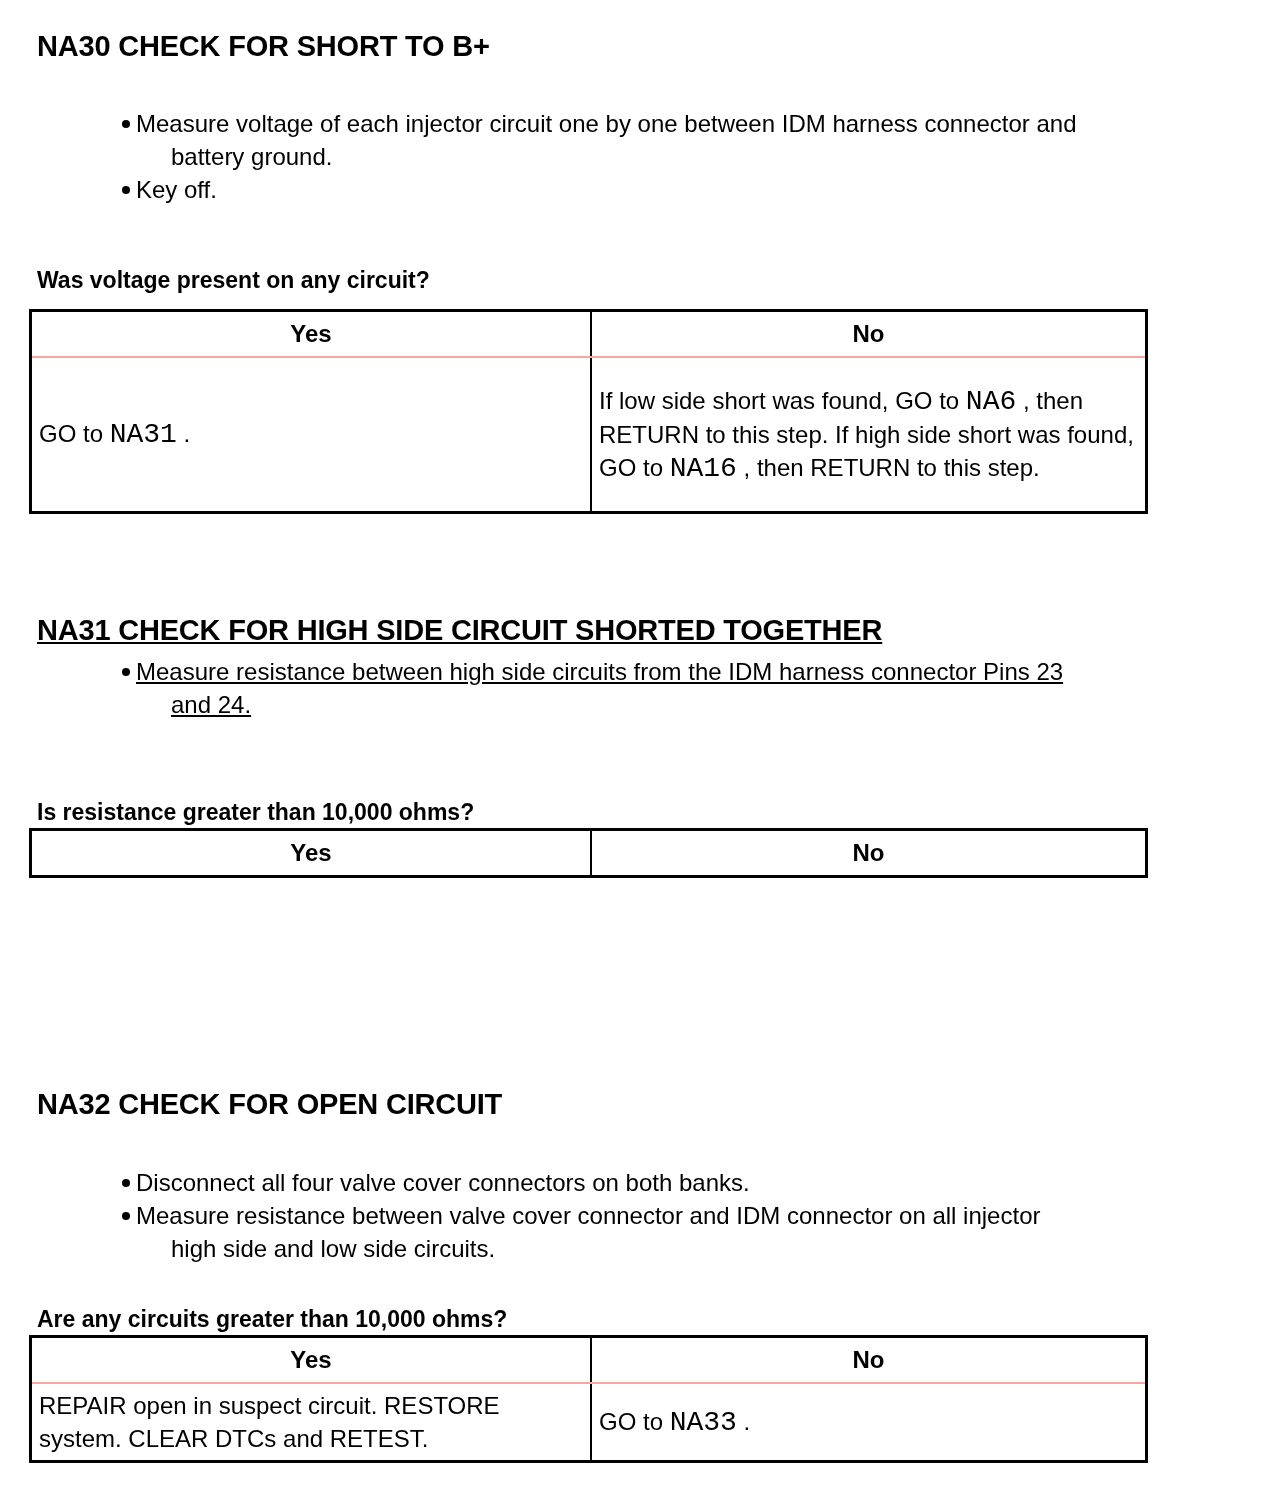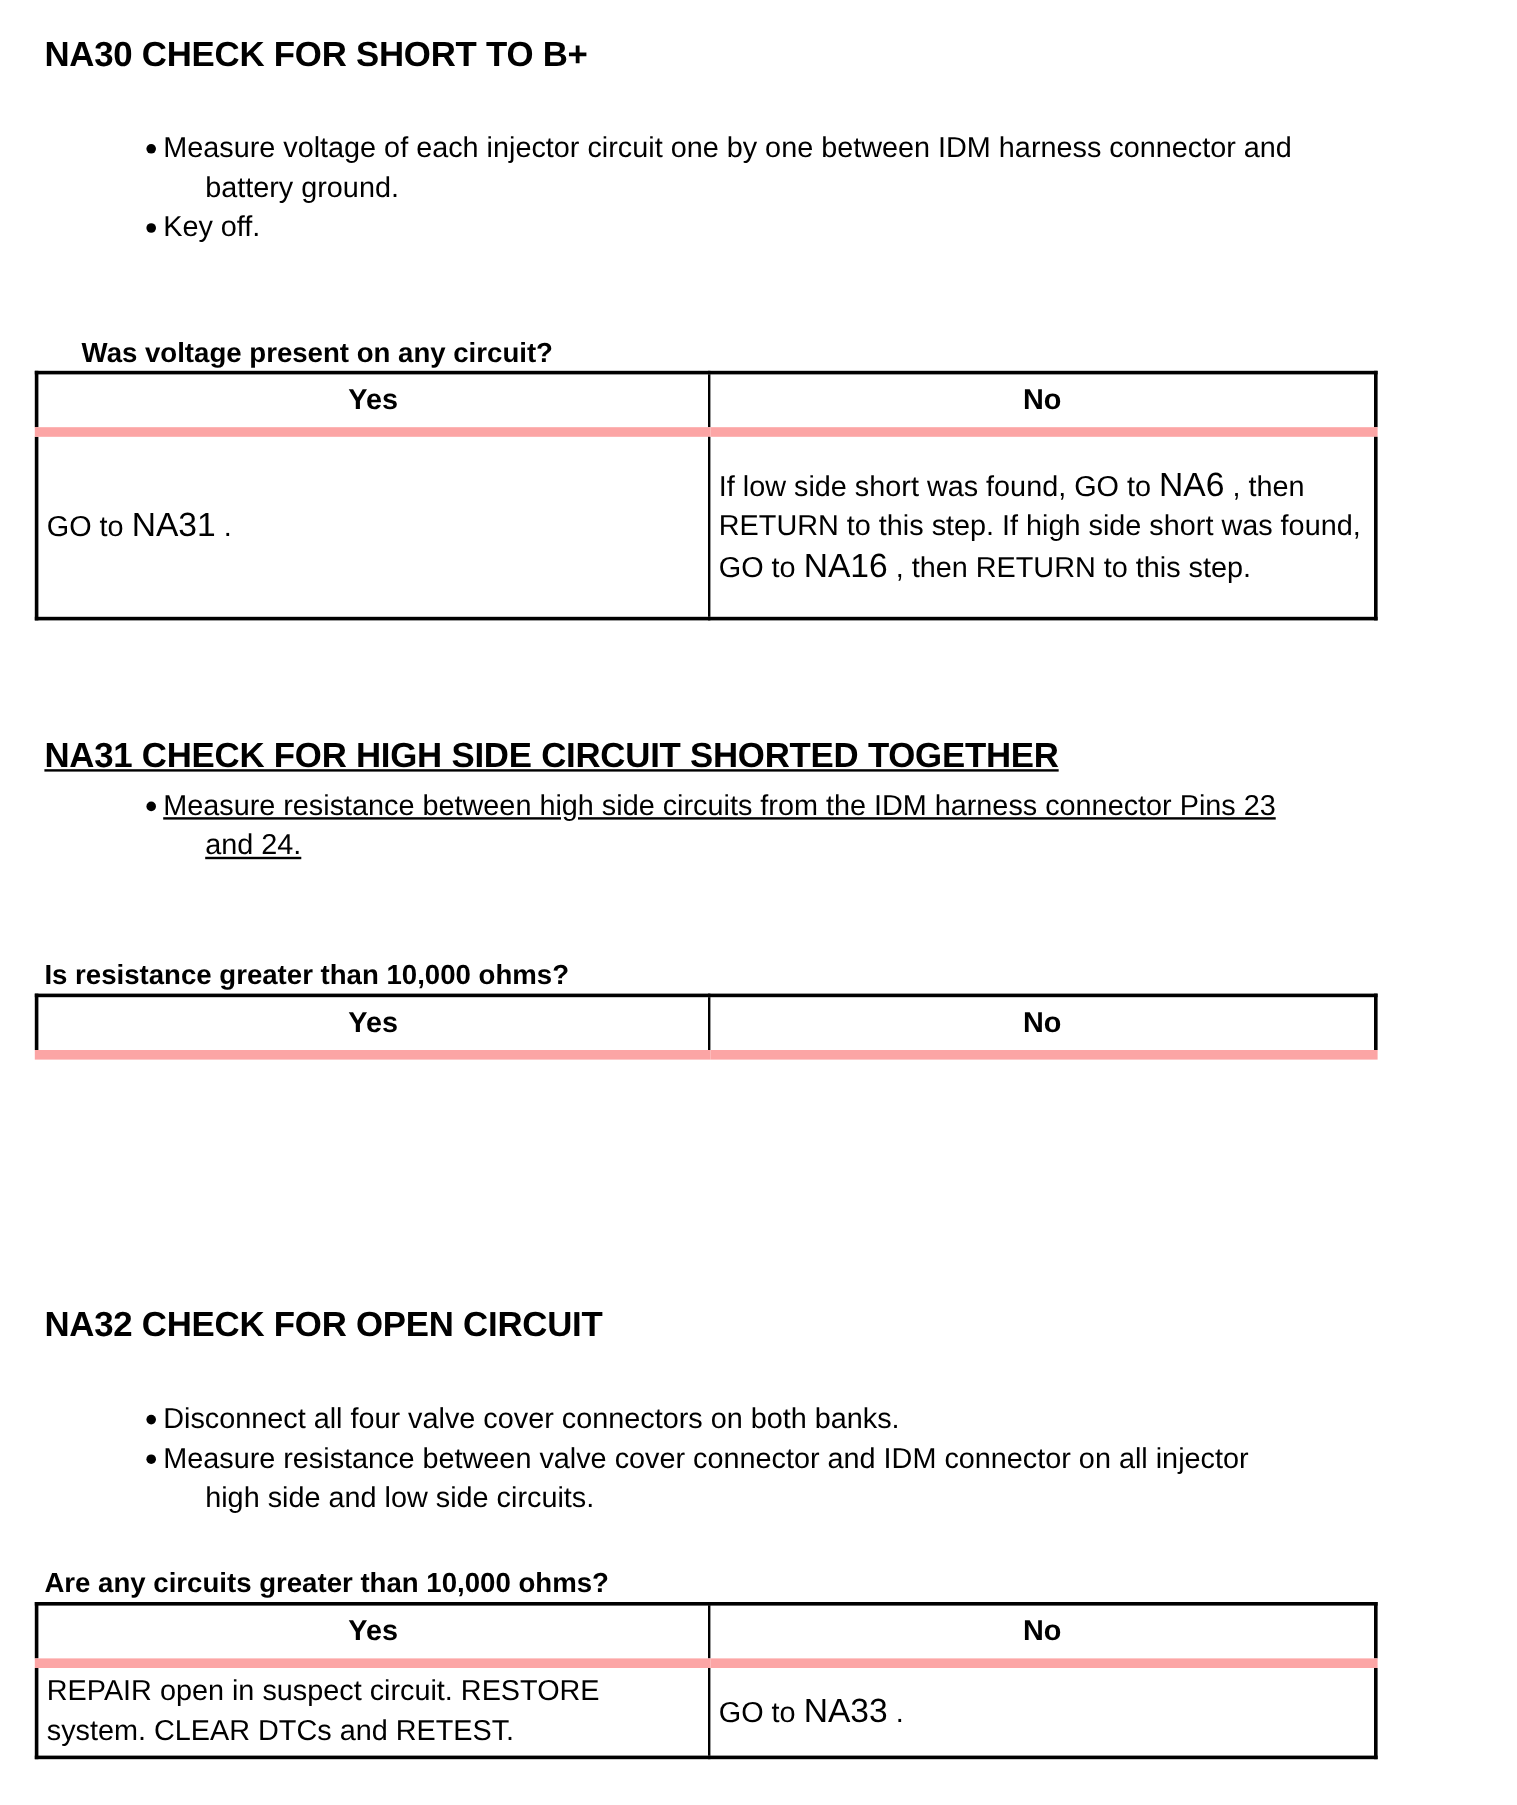--- a/index.html
+++ b/index.html
@@ -6,36 +6,36 @@
   body { width:1264px; height:1504px; position:relative; overflow:hidden; color:#000; font-family:"Liberation Sans", sans-serif; }
   .section { position:absolute; left:0; width:1264px; }
   .title { position:absolute; left:37px; font-size:29px; font-weight:bold; letter-spacing:-0.2px; white-space:nowrap; }
   .bullets { position:absolute; left:118px; font-size:24px; line-height:33px; }
   .bullet { position:relative; padding-left:18px; white-space:nowrap; }
   .bullet .dot { position:absolute; left:4px; top:13px; width:8px; height:8px; border-radius:50%; background:#000; }
   .bullet .cont { display:block; padding-left:35px; }
   .question { position:absolute; left:37px; font-size:23px; font-weight:bold; white-space:nowrap; }
   table.yn { position:absolute; left:29px; width:1119px; border-collapse:collapse; font-size:24px; }
   table.yn td, table.yn th { border:2px solid #000; padding:0 7px; vertical-align:middle; }
-  table.yn th { font-weight:bold; text-align:center; height:44px; border-bottom:8px solid #fca5a5; }
+  table.yn th { font-weight:bold; text-align:center; height:44px; border-bottom:2px solid #fca5a5; }
   table.yn .c1 { width:544px; }
   table.yn td { line-height:33px; }
-  .ref { font-family:Liberation Sans, sans-serif; font-size:28px; }
+  .ref { font-family:Liberation Mono, monospace; font-size:28px; }
   table.yn { border:3px solid #000; }
 </style>
 </head>
 <body>
 
 <div class="section">
   <div class="title" style="top:30px;">NA30 CHECK FOR SHORT TO B+</div>
   <div class="bullets" style="top:107px;">
     <div class="bullet"><span class="dot"></span><span>Measure voltage of each injector circuit one by one between IDM harness connector and</span><span class="cont">battery ground.</span></div>
     <div class="bullet"><span class="dot"></span><span>Key off.</span></div>
   </div>
-  <div class="question" style="top:281px;margin-left:31px;">Was voltage present on any circuit?</div>
+  <div class="question" style="top:267px;">Was voltage present on any circuit?</div>
   <table class="yn" style="top:309px;">
     <tbody>
         <tr>
       <th class="c1">Yes</th>
       <th>No</th>
     </tr>
     <tr style="height:155px;">
       <td><span>GO to </span><span class="ref">NA31</span><span> .</span></td>
       <td><span>If low side short was found, GO to </span><span class="ref">NA6</span><span> , then RETURN to this step. If high side short was found, GO to </span><span class="ref">NA16</span><span> , then RETURN to this step.</span></td>
     </tr>

